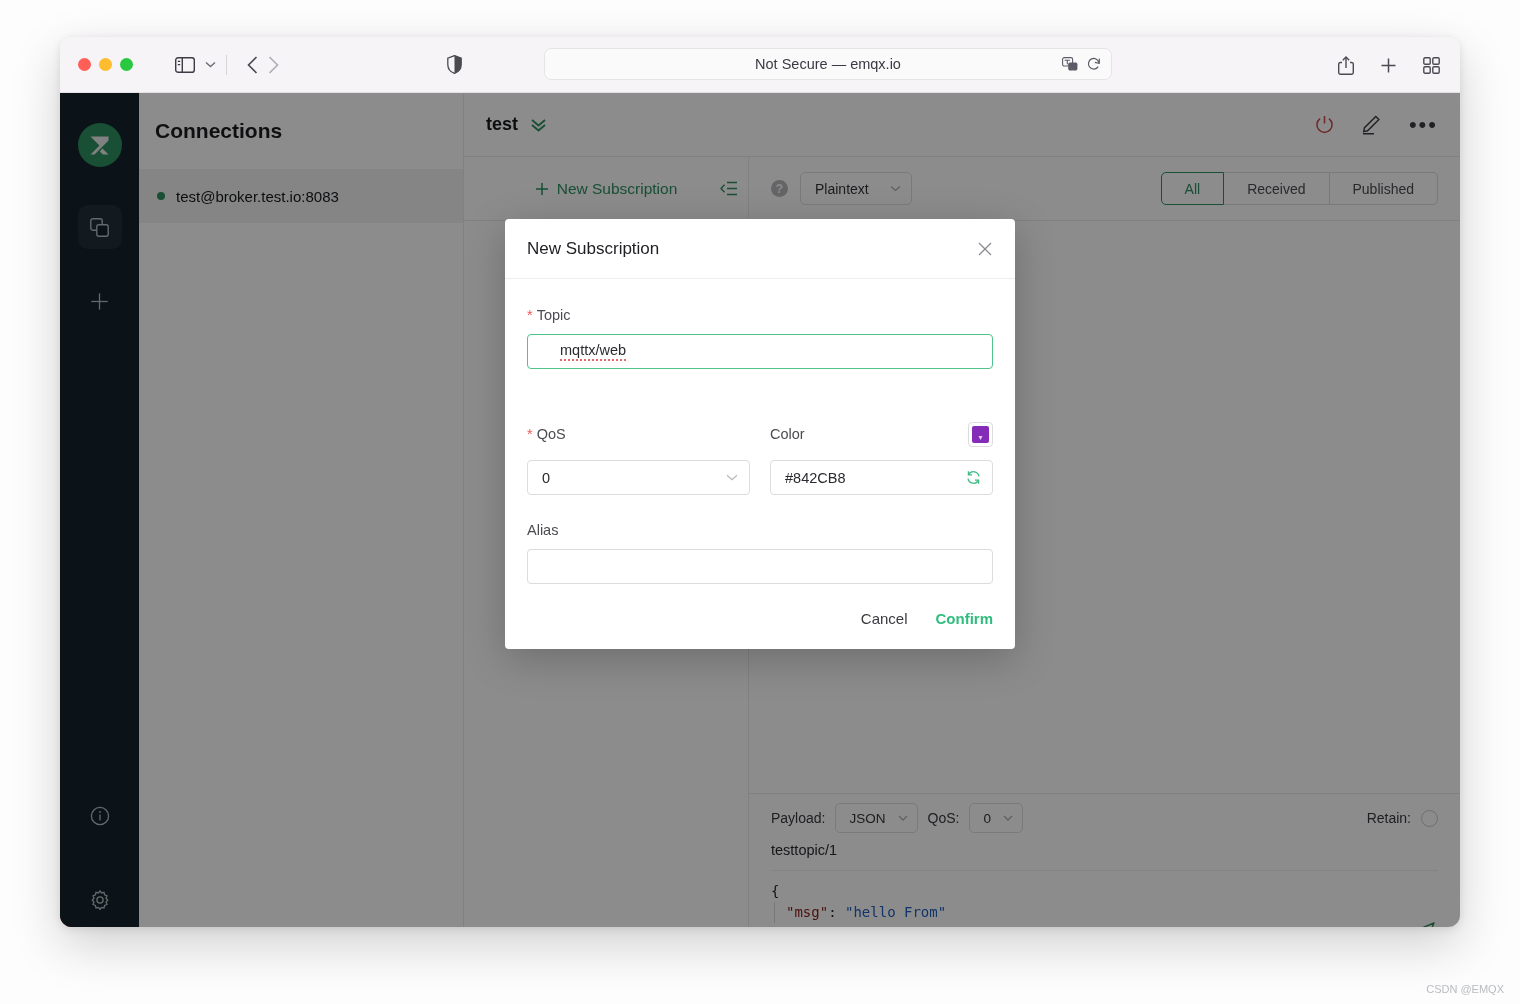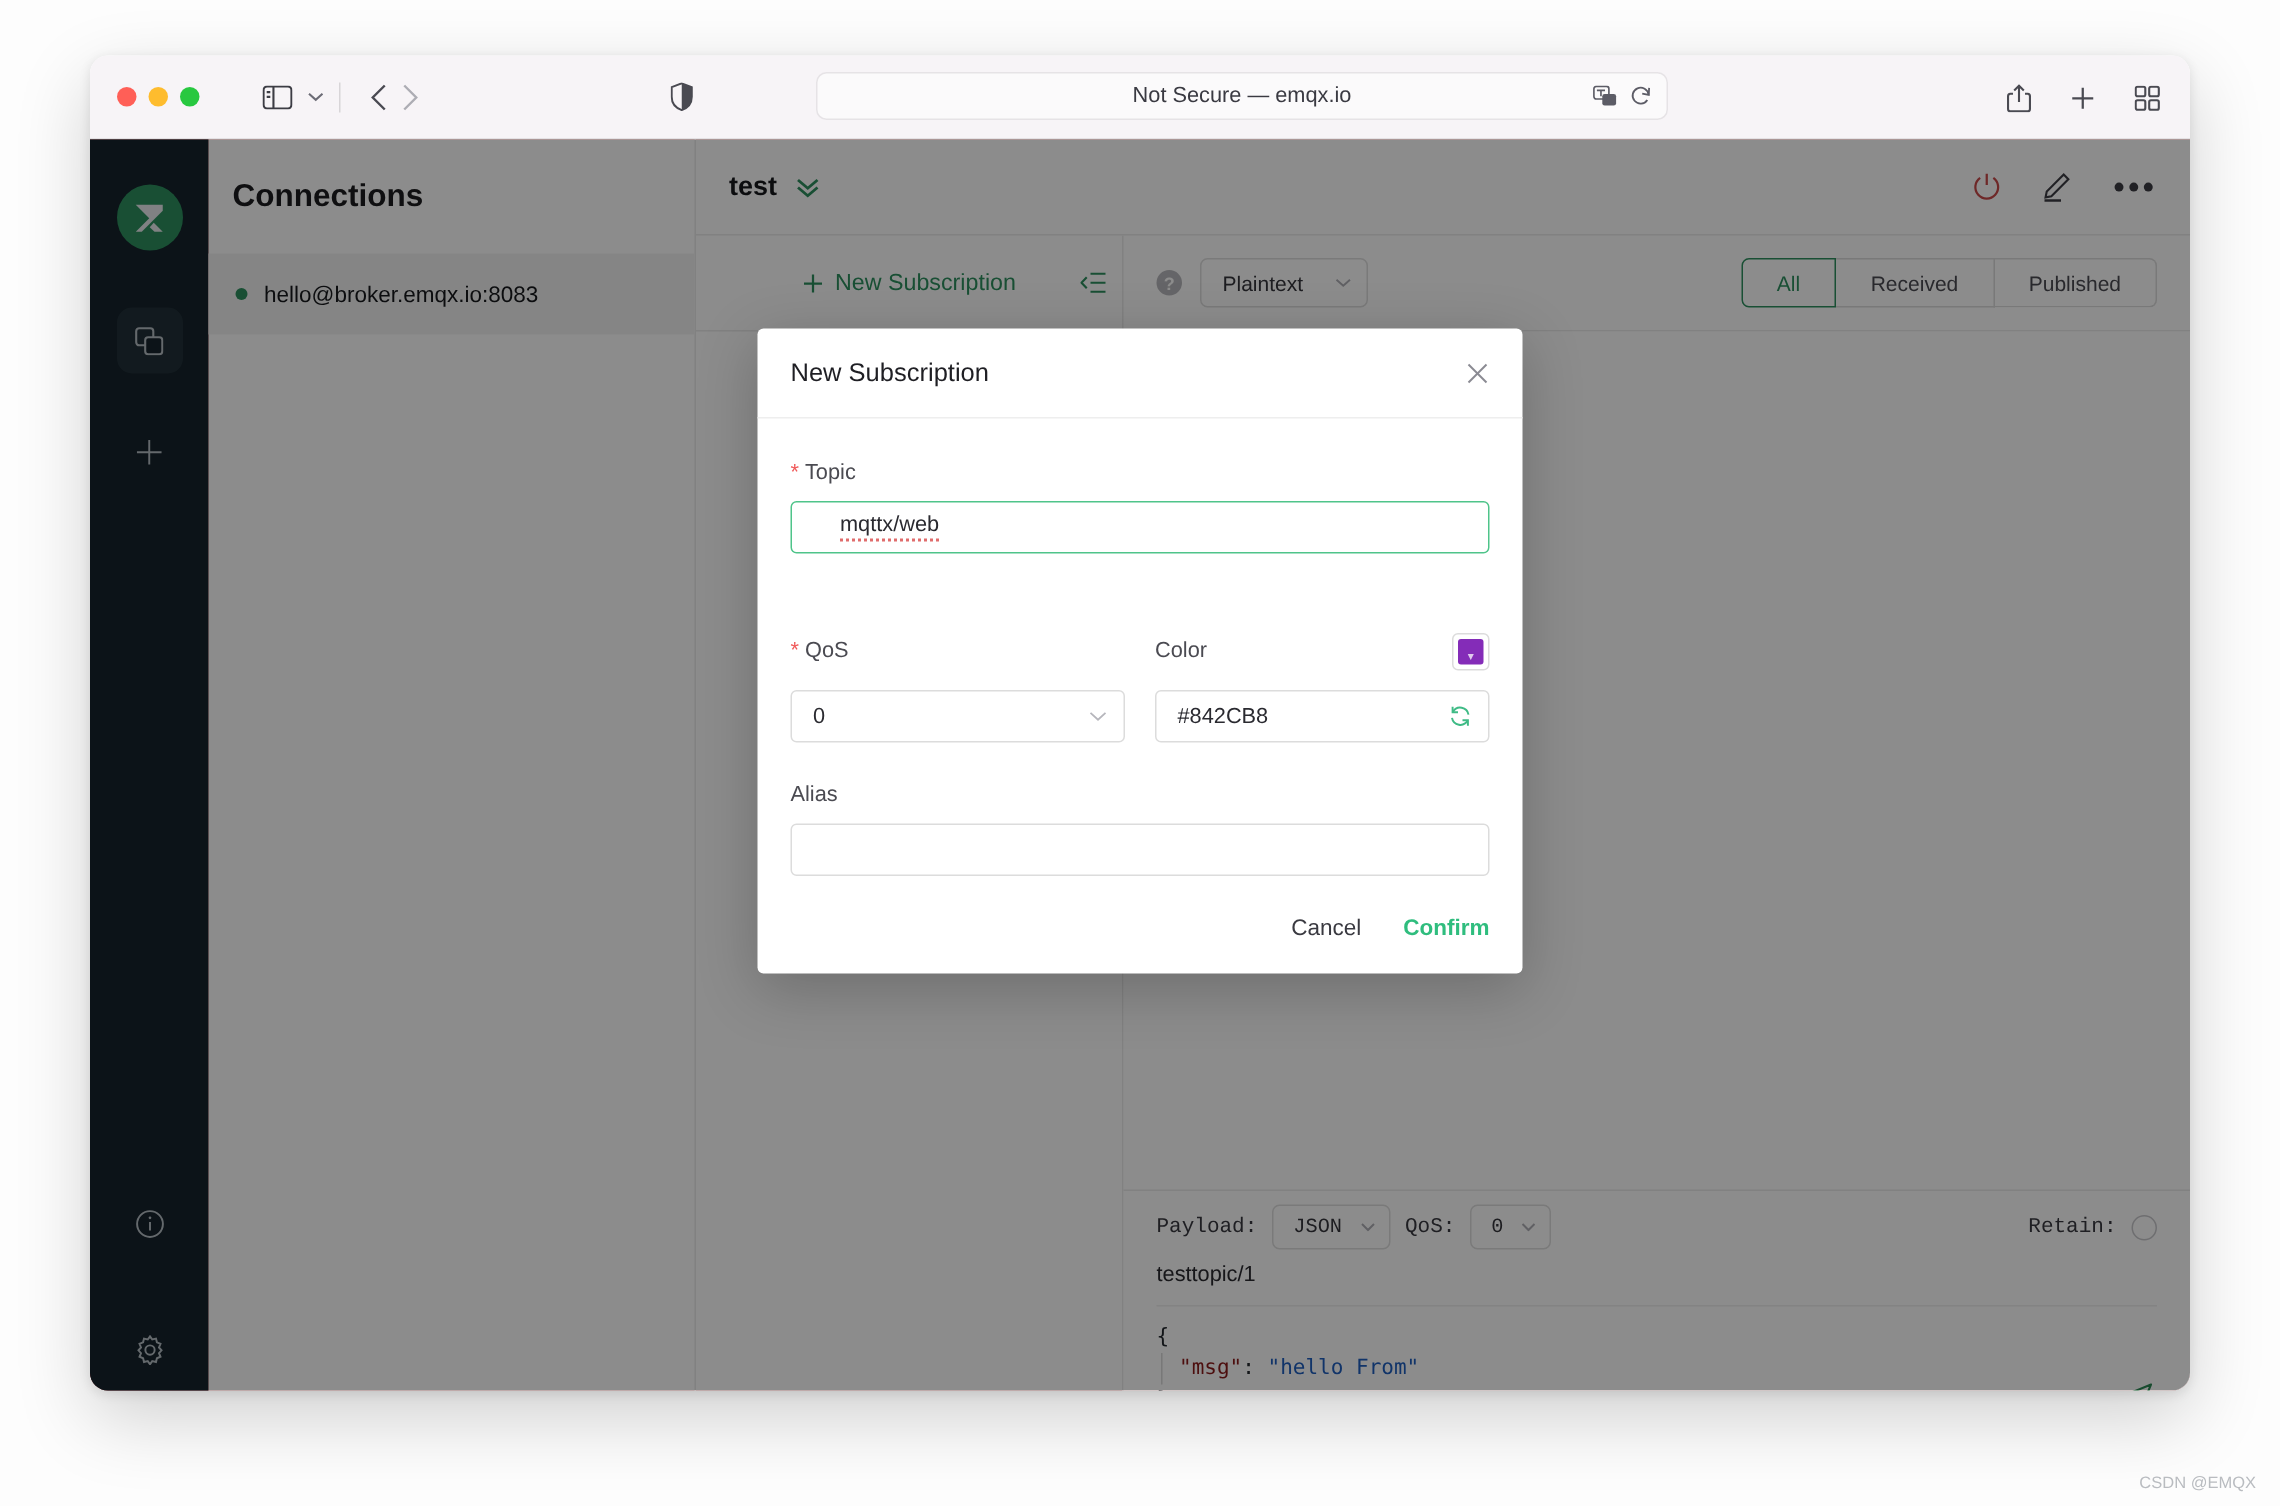--- a/index.html
+++ b/index.html
@@ -166,21 +166,21 @@
     color: #2e9160; border-color: #2e9160; border-left: 1px solid #2e9160;
     position: relative; z-index: 2;
   }
 
   .msgs-list { flex: 1; background: #fff; min-height: 0; }
 
   
   .pub-panel { border-top: 1px solid #ebebeb; background: #fff; padding: 0; }
   .pub-row {
     height: 48px; display: flex; align-items: center;
-    padding: 0 22px; gap: 10px; font-family: Liberation Mono, monospace;
+    padding: 0 22px; gap: 10px;
   }
   .pub-label { font-size: 14px; color: #3a3a41; }
   .pub-sel {
     height: 30px; border: 1px solid #dedede; border-radius: 5px;
     display: flex; align-items: center; gap: 12px;
     padding: 0 9px 0 13px; font-size: 13.5px; color: #36363c;
   }
   .pub-sel .chev { color: #b0b0b6; font-size: 11px; }
   .retain-wrap { margin-left: auto; display: flex; align-items: center; gap: 10px; }
   .retain-toggle {
@@ -394,21 +394,21 @@
             </svg>
           </div>
         </div>
       </div>
 
       <div class="conn-col">
         <div class="conn-title">Connections</div>
         <div class="conn-list">
           <div class="conn-item">
             <span class="conn-dot"></span>
-            <span class="conn-name">hello@broker.emqx.io:8083</span>
+            <span class="conn-name">test@broker.test.io:8083</span>
           </div>
         </div>
       </div>
 
       <div class="main-col">
 
         <div class="main-header">
           <span class="main-title">test</span>
           <span class="title-chev">
             <svg width="17" height="16" viewBox="0 0 17 16" fill="none" stroke="currentColor" stroke-width="1.9">

